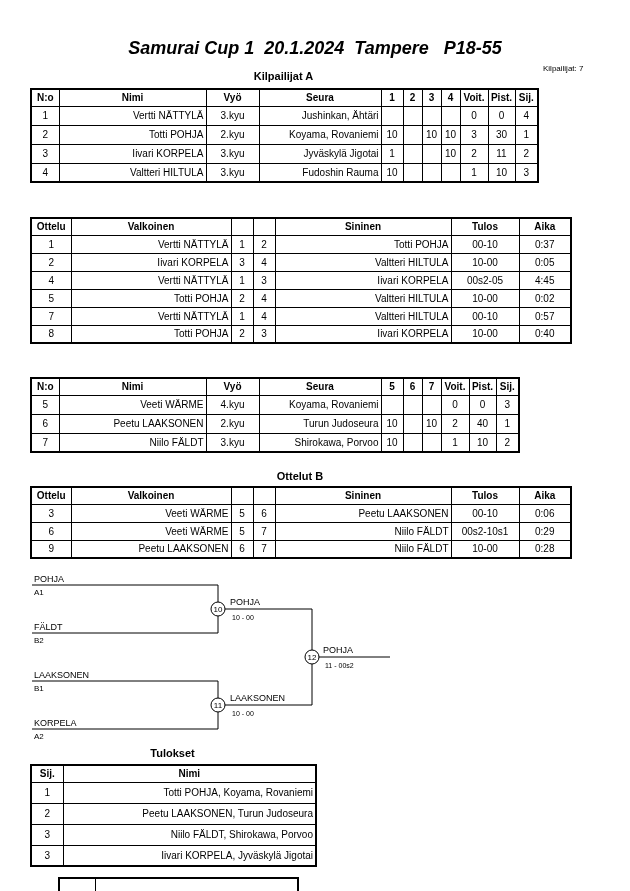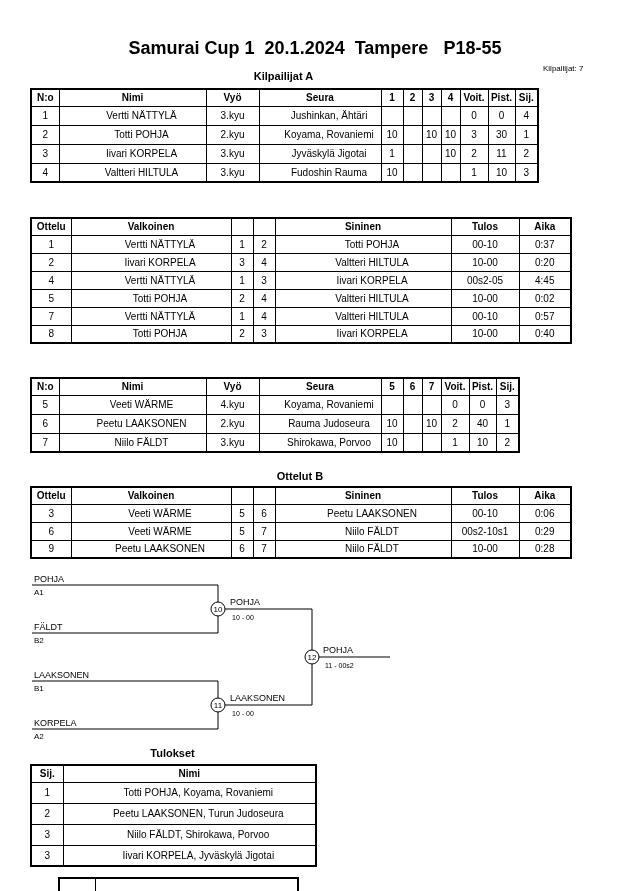--- a/index.html
+++ b/index.html
@@ -3,35 +3,35 @@
 <meta charset="utf-8">
 <style>
   * { margin:0; padding:0; box-sizing:border-box; }
   html,body { background:#fff; }
   .page {
     position:relative; width:630px; height:891px; background:#fff;
     font-family:"Liberation Sans", sans-serif; color:#000; overflow:hidden;
   }
   .title {
     position:absolute; top:38px; left:0; width:630px; text-align:center;
-    font-size:18px; font-weight:bold; white-space:pre;
+    font-size:18px; font-weight:bold; white-space:pre;font-style:italic;
   }
   .note { position:absolute; top:64px; left:543px; font-size:8px; }
   .sec { position:absolute; font-weight:bold; font-size:11px; text-align:center; }
   #heading-a   { top:70px;  left:30px; width:507px; }
   #heading-ma  { top:202px; left:30px; width:540px; }
   #heading-b   { top:362px; left:30px; width:488px; }
   #heading-mb  { top:470px; left:30px; width:540px; }
   #heading-res { top:747px; left:30px; width:285px; }
 
   table { position:absolute; border-collapse:collapse; table-layout:fixed; border:2px solid #000; background:#fff; }
   th, td { border:1px solid #000; font-size:10px; white-space:nowrap; overflow:hidden; padding:0 2px; }
   th { font-weight:bold; text-align:center; height:17px; }
   td { height:19px; text-align:center; }
-  td.l { text-align:center; padding-left:20px; }
+  td.l { text-align:right; padding-left:20px; }
   .matches td { height:18px; }
   .results td { height:21px; }
   #pool-a    { top:88px;  left:30px; }
   #matches-a { top:217px; left:30px; }
   #pool-b    { top:377px; left:30px; }
   #matches-b { top:486px; left:30px; }
   #results   { top:764px; left:30px; }
 
   .bracket { position:absolute; top:563px; left:0; }
   .bracket line   { stroke:#000; stroke-width:1; }
@@ -166,21 +166,21 @@
       <td>00-10</td>
       <td>0:37</td>
     </tr>
     <tr>
       <td>2</td>
       <td class="l">Iivari KORPELA</td>
       <td>3</td>
       <td>4</td>
       <td class="l">Valtteri HILTULA</td>
       <td>10-00</td>
-      <td>0:20</td>
+      <td>0:05</td>
     </tr>
     <tr>
       <td>4</td>
       <td class="l">Vertti NÄTTYLÄ</td>
       <td>1</td>
       <td>3</td>
       <td class="l">Iivari KORPELA</td>
       <td>00s2-05</td>
       <td>4:45</td>
     </tr>
@@ -249,21 +249,21 @@
       <td></td>
       <td></td>
       <td>0</td>
       <td>0</td>
       <td>3</td>
     </tr>
     <tr>
       <td>6</td>
       <td class="l">Peetu LAAKSONEN</td>
       <td>2.kyu</td>
-      <td class="l">Rauma Judoseura</td>
+      <td class="l">Turun Judoseura</td>
       <td>10</td>
       <td></td>
       <td>10</td>
       <td>2</td>
       <td>40</td>
       <td>1</td>
     </tr>
     <tr>
       <td>7</td>
       <td class="l">Niilo FÄLDT</td>

